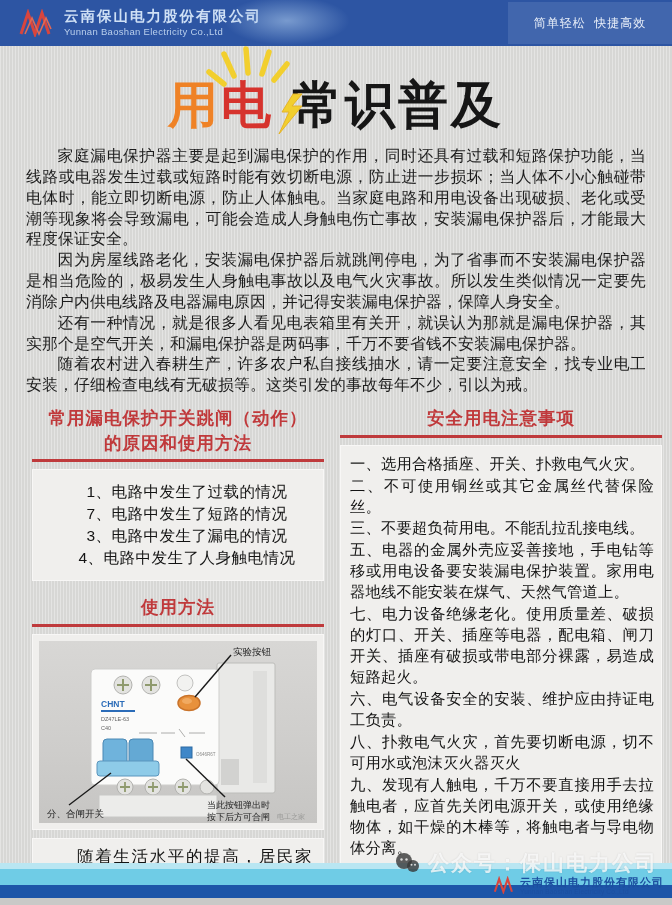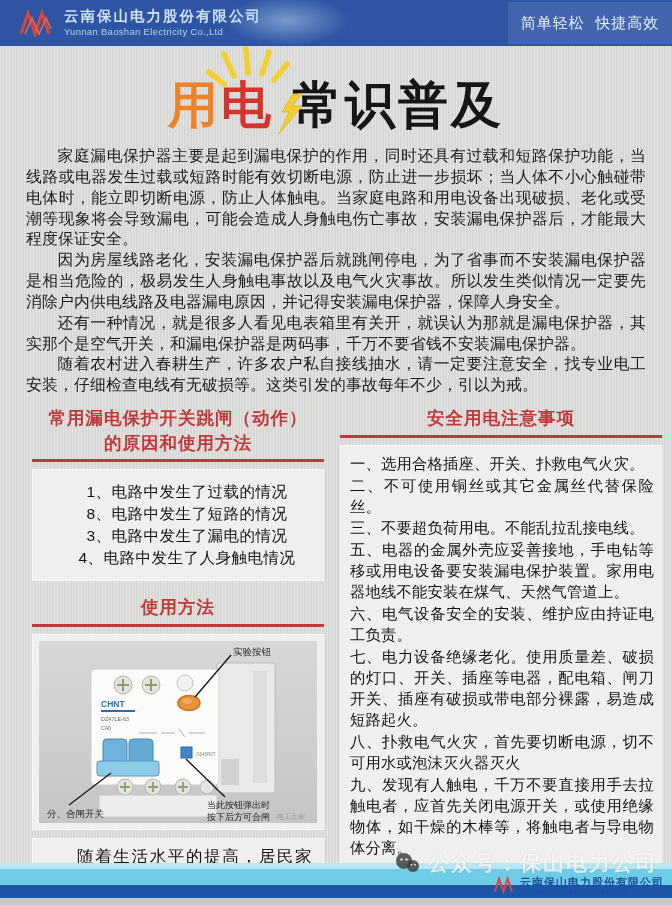--- a/index.html
+++ b/index.html
@@ -20,21 +20,21 @@
   .company-cn { color:#cfe0f5; font-size:14.5px; font-weight:bold; letter-spacing:2px; }
   .company-en { color:#b9cfec; font-size:9.5px; margin-top:2px; letter-spacing:0.3px; }
   .globe {
     position:absolute; left:222px; top:0; width:130px; height:46px;
     background:radial-gradient(ellipse at 50% 45%, rgba(170,200,235,0.6), rgba(45,85,163,0) 68%);
     pointer-events:none;
   }
   .slogan-panel {
     margin-left:auto; height:42px; width:164px; background:#4166ad;
     display:flex; align-items:center; justify-content:center;
-    color:#e9eff9; font-size:15px; letter-spacing:1px; white-space:pre;
+    color:#e9eff9; font-size:12px; letter-spacing:1px; white-space:pre;
   }
   
   .big-title { position:relative; text-align:center; padding:26px 0 8px; height:96px; }
   .big-title span { font-size:50px; font-weight:800; letter-spacing:3px; }
   .t-orange { color:#ef8226; }
   .t-red { color:#d6332d; }
   .t-black { color:#161616; margin-left:18px; }
   .title-decor { position:absolute; left:196px; top:0; pointer-events:none; }
   
   .intro { padding:4px 26px 0 26px; }
@@ -135,21 +135,21 @@
   <div class="columns">
 
     <div class="col-left">
       <div class="sec-title">
         <div>常用漏电保护开关跳闸（动作）</div>
         <div>的原因和使用方法</div>
       </div>
       <div class="redline"></div>
       <div class="panel causes-panel">
         <div class="cause">1、电路中发生了过载的情况</div>
-        <div class="cause">8、电路中发生了短路的情况</div>
+        <div class="cause">7、电路中发生了短路的情况</div>
         <div class="cause">3、电路中发生了漏电的情况</div>
         <div class="cause">4、电路中发生了人身触电情况</div>
       </div>
       <div class="usage-gap"></div>
       <div class="sec-title">使用方法</div>
       <div class="redline"></div>
 
       <div class="panel figure-panel">
         <div class="photo">
           <svg width="276" height="182" viewBox="0 0 276 182" style="font-family:inherit">
@@ -211,22 +211,22 @@
     </div>
 
     <div class="col-right">
       <div class="sec-title">安全用电注意事项</div>
       <div class="redline"></div>
       <div class="panel notes-panel">
         <div class="note">一、选用合格插座、开关、扑救电气火灾。</div>
         <div class="note">二、不可使用铜丝或其它金属丝代替保险丝。</div>
         <div class="note">三、不要超负荷用电。不能乱拉乱接电线。</div>
         <div class="note">五、电器的金属外壳应妥善接地，手电钻等移或用电设备要安装漏电保护装置。家用电器地线不能安装在煤气、天然气管道上。</div>
+        <div class="note">七、电力设备绝缘老化。使用质量差、破损的灯口、开关、插座等电器，配电箱、闸刀开关、插座有破损或带电部分裸露，易造成短路起火。</div>
         <div class="note">六、电气设备安全的安装、维护应由持证电工负责。</div>
-        <div class="note">七、电力设备绝缘老化。使用质量差、破损的灯口、开关、插座等电器，配电箱、闸刀开关、插座有破损或带电部分裸露，易造成短路起火。</div>
         <div class="note">八、扑救电气火灾，首先要切断电源，切不可用水或泡沫灭火器灭火</div>
         <div class="note">九、发现有人触电，千万不要直接用手去拉触电者，应首先关闭电源开关，或使用绝缘物体，如干燥的木棒等，将触电者与导电物体分离。</div>
 
       </div>
     </div>
   </div>
 
   <div class="footer">
     <div class="f-light"></div>
     <div class="f-cyan"></div>

